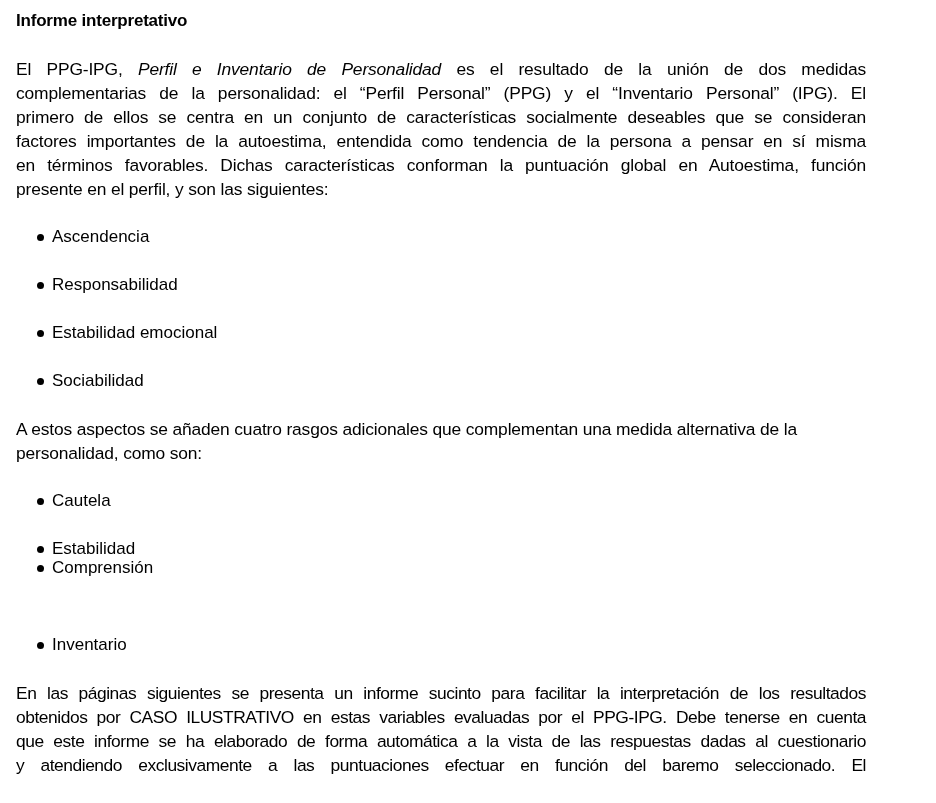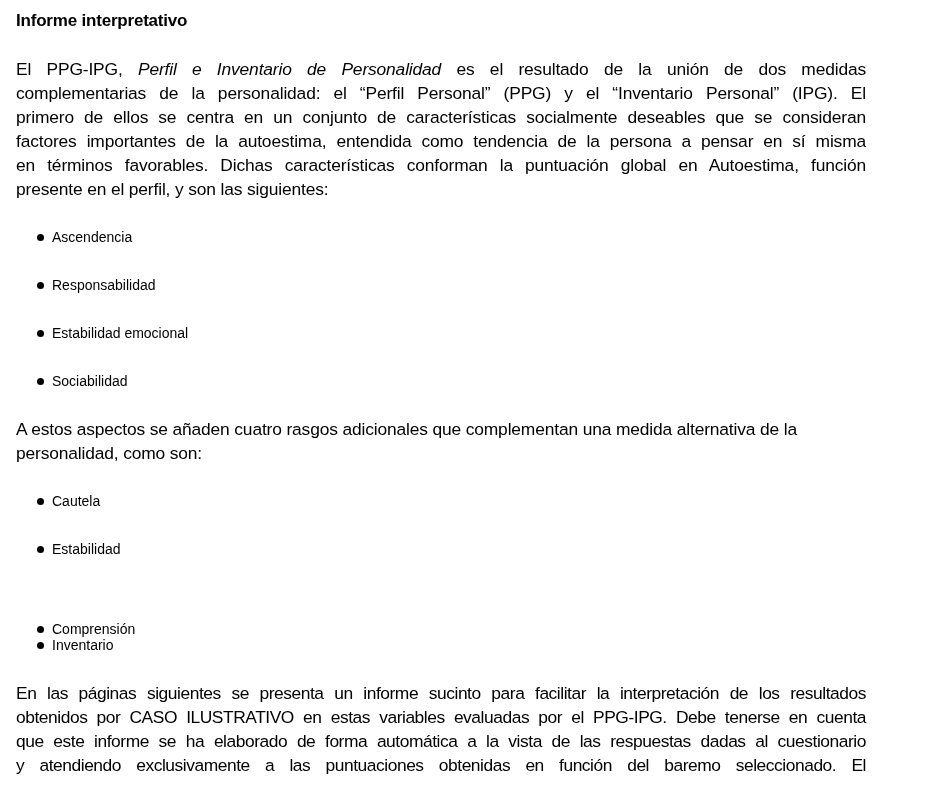--- a/index.html
+++ b/index.html
@@ -48,21 +48,21 @@
     }
     .line.last {
       text-align-last: left;
     }
     .para1 { top: 57px; }
     .para2 { top: 417px; }
     .para3 { top: 681px; letter-spacing: -0.45px; }
     .bullet {
       position: absolute;
       left: 21px;
-      font-size: 14px;
+      font-size: 17px;
       line-height: 24px;
       white-space: nowrap;
       display: flex;
       align-items: center;
     }
     .bullet .dot {
       display: inline-block;
       width: 7px;
       height: 7px;
       border-radius: 50%;
@@ -111,29 +111,29 @@
   </div>
 
   <div class="bullet" style="top:489px">
     <span class="dot"></span>
     <span>Cautela</span>
   </div>
   <div class="bullet" style="top:537px">
     <span class="dot"></span>
     <span>Estabilidad</span>
   </div>
-  <div class="bullet" style="top:617px">
+  <div class="bullet" style="top:556px">
     <span class="dot"></span>
     <span>Comprensión</span>
   </div>
   <div class="bullet" style="top:633px">
     <span class="dot"></span>
     <span>Inventario</span>
   </div>
 
   <div class="para para3">
     <span class="line">En las páginas siguientes se presenta un informe sucinto para facilitar la interpretación de los resultados</span>
     <span class="line">obtenidos por CASO ILUSTRATIVO en estas variables evaluadas por el PPG-IPG. Debe tenerse en cuenta</span>
     <span class="line">que este informe se ha elaborado de forma automática a la vista de las respuestas dadas al cuestionario</span>
-    <span class="line">y atendiendo exclusivamente a las puntuaciones obtenidas en función del baremo seleccionado. El</span>
+    <span class="line">y atendiendo exclusivamente a las puntuaciones efectuar en función del baremo seleccionado. El</span>
   </div>
 
 </div>
 
 </body></html>

